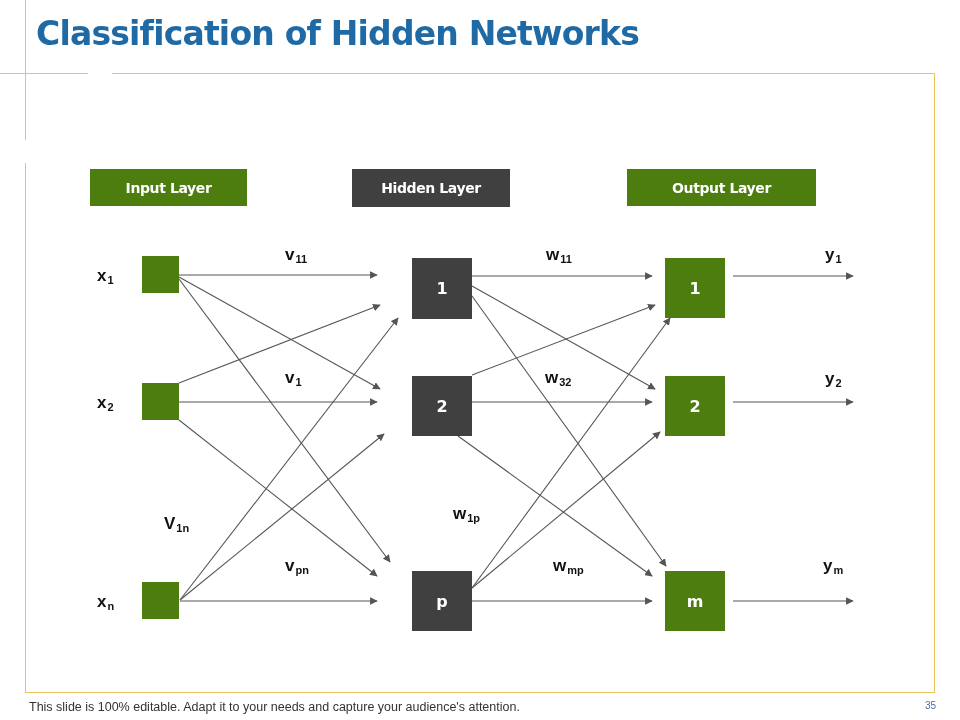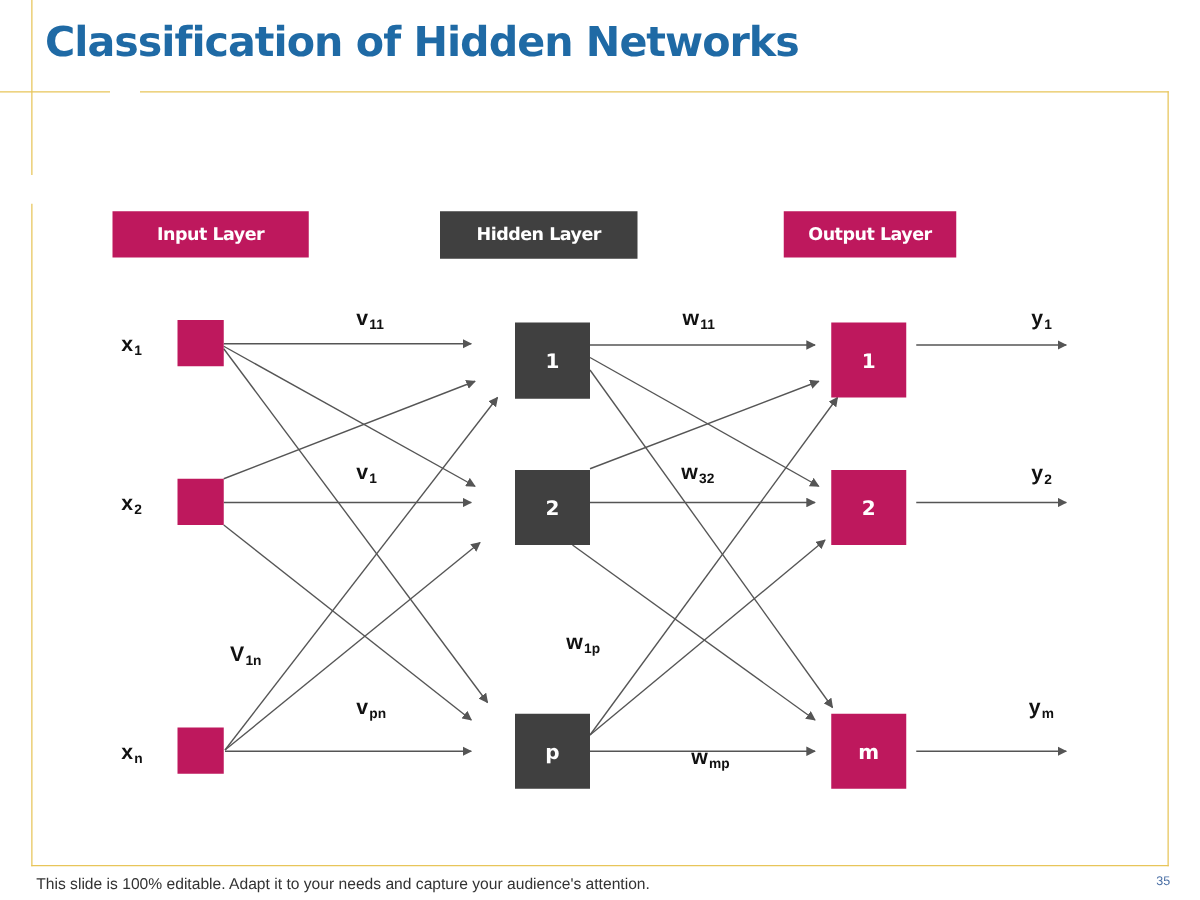--- a/index.html
+++ b/index.html
@@ -4,21 +4,21 @@
 <style>
   html, body { margin:0; padding:0; }
   body { width:960px; height:720px; position:relative; background:#ffffff; overflow:hidden;
          font-family:"Liberation Sans", sans-serif; }
   .title { position:absolute; left:36px; top:14px; font-family:"DejaVu Sans", sans-serif; font-weight:bold;
            font-size:33px; color:#1f6aa5; letter-spacing:-0.8px; }
   .hline { position:absolute; height:1px; background:#e8c55a; }
   .vline { position:absolute; width:1px; background:#e8c55a; }
   .layer-box { position:absolute; color:#fff; font-family:"DejaVu Sans", sans-serif; font-weight:bold;
                font-size:14px; display:flex; align-items:center; justify-content:center; letter-spacing:-0.4px; }
-  .blue { background:#be185d; }
+  .blue { background:#4d7c0f; }
   .gold { background:#404040; }
   .node { position:absolute; color:#fff; font-family:"DejaVu Sans", sans-serif; font-weight:bold;
           font-size:16px; display:flex; align-items:center; justify-content:center; }
   .lbl { position:absolute; font-weight:bold; font-size:17px; color:#111; white-space:nowrap; }
   .lbl sub { font-size:11px; vertical-align:-3px; margin-left:1px; }
   svg.wires { position:absolute; left:0; top:0; }
   .footer { position:absolute; top:700px; left:0; width:960px; text-align:left; font-size:12.5px; color:#333;padding-left:29px; }
   .pagenum { position:absolute; top:700px; left:925px; font-size:10px; color:#4a6fa5; }
 </style>
 </head>
@@ -28,21 +28,21 @@
 
 <div class="vline" style="left:25px; top:0; height:140px;"></div>
 <div class="vline" style="left:25px; top:163px; height:530px;"></div>
 <div class="hline" style="left:0; top:73px; width:88px;"></div>
 <div class="hline" style="left:112px; top:73px; width:823px;"></div>
 <div class="vline" style="left:934px; top:73px; height:620px;"></div>
 <div class="hline" style="left:25px; top:692px; width:910px;"></div>
 
 <div class="layer-box blue" style="left:90px; top:169px; width:157px; height:37px;">Input Layer</div>
 <div class="layer-box gold" style="left:352px; top:169px; width:158px; height:38px;">Hidden Layer</div>
-<div class="layer-box blue" style="left:627px; top:169px; width:138px; height:37px;">Output Layer</div>
+<div class="layer-box blue" style="left:627px; top:169px; width:189px; height:37px;">Output Layer</div>
 
 <svg class="wires" width="960" height="720">
   <defs>
     <marker id="arr" viewBox="0 0 10 10" refX="9" refY="5" markerWidth="7" markerHeight="7" orient="auto">
       <path d="M0,0 L10,5 L0,10 z" fill="#555"></path>
     </marker>
   </defs>
   <g id="wire-group" stroke="#555" stroke-width="1.1" fill="none">
       <line x1="179" y1="275" x2="377" y2="275" marker-end="url(#arr)"></line>
       <line x1="179" y1="277" x2="380" y2="389" marker-end="url(#arr)"></line>
@@ -83,21 +83,21 @@
 <div class="node blue" style="left:665px; top:258px; width:60px; height:60px;">1</div>
 <div class="node blue" style="left:665px; top:376px; width:60px; height:60px;">2</div>
 <div class="node blue" style="left:665px; top:571px; width:60px; height:60px;">m</div>
 
 <div class="lbl" style="left:825px; top:245px;"><span>y</span><sub>1</sub></div>
 <div class="lbl" style="left:825px; top:369px;"><span>y</span><sub>2</sub></div>
 <div class="lbl" style="left:823px; top:556px;"><span>y</span><sub>m</sub></div>
 
 <div class="lbl" style="left:285px; top:245px;"><span>v</span><sub>11</sub></div>
 <div class="lbl" style="left:285px; top:368px;"><span>v</span><sub>1</sub></div>
-<div class="lbl" style="left:184px; top:514px;"><span>V</span><sub>1n</sub></div>
+<div class="lbl" style="left:164px; top:514px;"><span>V</span><sub>1n</sub></div>
 <div class="lbl" style="left:285px; top:556px;"><span>v</span><sub>pn</sub></div>
 <div class="lbl" style="left:546px; top:245px;"><span>w</span><sub>11</sub></div>
 <div class="lbl" style="left:545px; top:368px;"><span>w</span><sub>32</sub></div>
 <div class="lbl" style="left:453px; top:504px;"><span>w</span><sub>1p</sub></div>
-<div class="lbl" style="left:553px; top:556px;margin-top:40px;"><span>w</span><sub>mp</sub></div>
+<div class="lbl" style="left:553px; top:556px;"><span>w</span><sub>mp</sub></div>
 
 <div class="footer">This slide is 100% editable. Adapt it to your needs and capture your audience's attention.</div>
 <div class="pagenum">35</div>
 
 </body></html>

